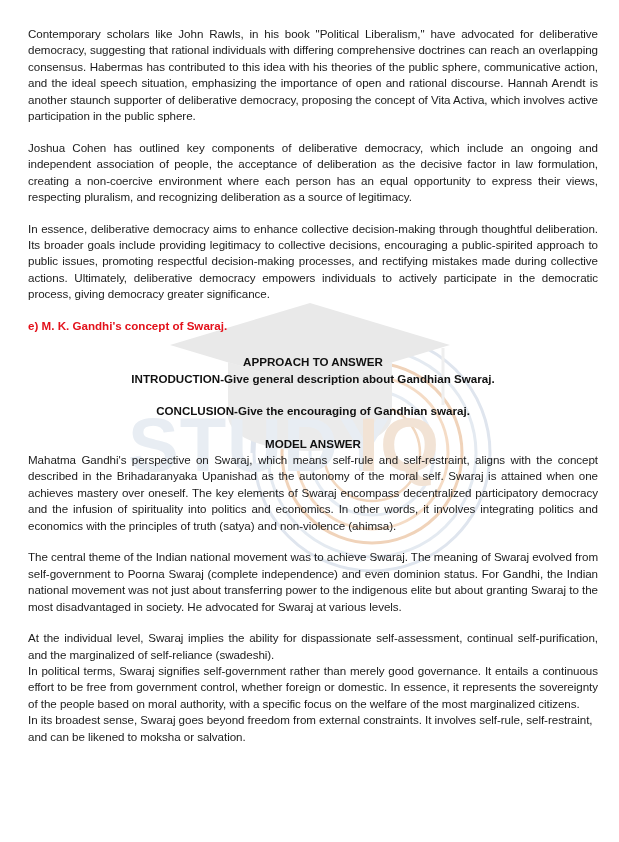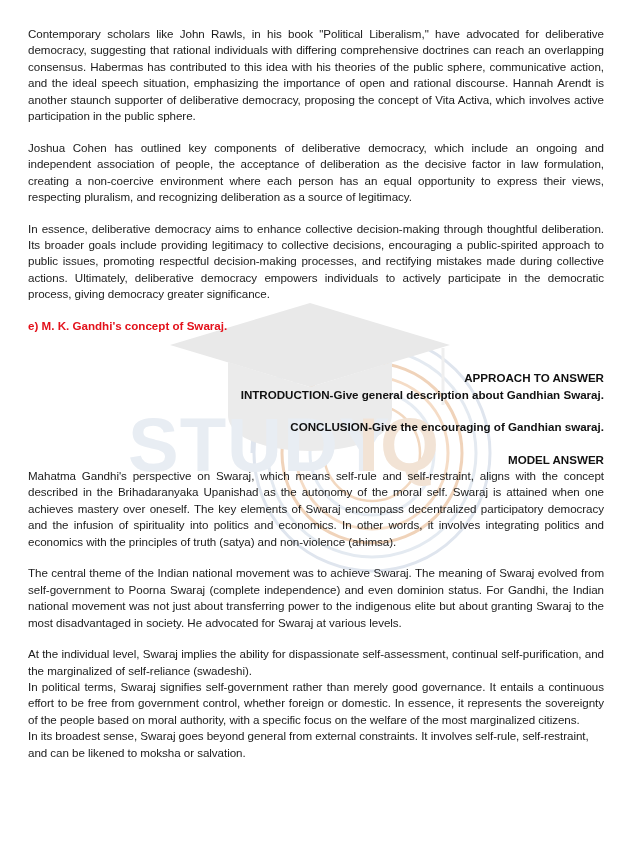--- a/index.html
+++ b/index.html
@@ -30,55 +30,55 @@
     left: 120px;
     top: 285px;
     width: 380px;
     height: 300px;
   }
 
   
   #page {
     position: relative;
     z-index: 2;
-    padding: 26px 15px 0 28px;
+    padding: 26px 21px 0 28px;
     box-sizing: border-box;
   }
 
   p.para {
     margin: 0 0 15px 0;
     font-size: 11.6px;
     line-height: 16.45px;
     color: #1b1b1b;
     text-align: justify;
     text-justify: inter-word;
     letter-spacing: -0.05px;
   }
   p.para.tight {
     margin-bottom: 0;
   }
   p.para.nojust {
     text-align: left;
   }
 
   .heading-red {
-    margin: 0 0 36px 0;
+    margin: 0 0 20px 0;
     font-size: 11.6px;
     line-height: 16.4px;
     font-weight: bold;
     color: #e3111b;
   }
 
   .heading-bold {
     margin: 0;
     font-size: 11.6px;
     line-height: 16.45px;
     font-weight: bold;
     color: #111111;
-    text-align: right;
+    text-align: center;
   }
   .heading-bold.gap-after {
     margin-bottom: 16px;
   }
 </style>
 </head>
 <body>
 
 <div id="watermark">
   <svg viewBox="0 0 380 300" xmlns="http://www.w3.org/2000/svg">
@@ -127,15 +127,15 @@
 
   <p class="para">Mahatma Gandhi's perspective on Swaraj, which means self-rule and self-restraint, aligns with the concept described in the Brihadaranyaka Upanishad as the autonomy of the moral self. Swaraj is attained when one achieves mastery over oneself. The key elements of Swaraj encompass decentralized participatory democracy and the infusion of spirituality into politics and economics. In other words, it involves integrating politics and economics with the principles of truth (satya) and non-violence (ahimsa).</p>
 
   <p class="para">The central theme of the Indian national movement was to achieve Swaraj. The meaning of Swaraj evolved from self-government to Poorna Swaraj (complete independence) and even dominion status. For Gandhi, the Indian national movement was not just about transferring power to the indigenous elite but about granting Swaraj to the most disadvantaged in society. He advocated for Swaraj at various levels.</p>
 
   <p class="para tight">At the individual level, Swaraj implies the ability for dispassionate self-assessment, continual self-purification, and the marginalized of self-reliance (swadeshi).</p>
 
   <p class="para tight">In political terms, Swaraj signifies self-government rather than merely good governance. It entails a continuous effort to be free from government control, whether foreign or domestic. In essence, it represents the sovereignty of the people based on moral authority, with a specific focus on the welfare of the most marginalized citizens.</p>
 
 
-  <p class="para tight nojust">In its broadest sense, Swaraj goes beyond general from external constraints. It involves self-rule, self-restraint, and can be likened to moksha or salvation.</p>
+  <p class="para tight nojust">In its broadest sense, Swaraj goes beyond freedom from external constraints. It involves self-rule, self-restraint, and can be likened to moksha or salvation.</p>
 
 </div>
 
 </body></html>

